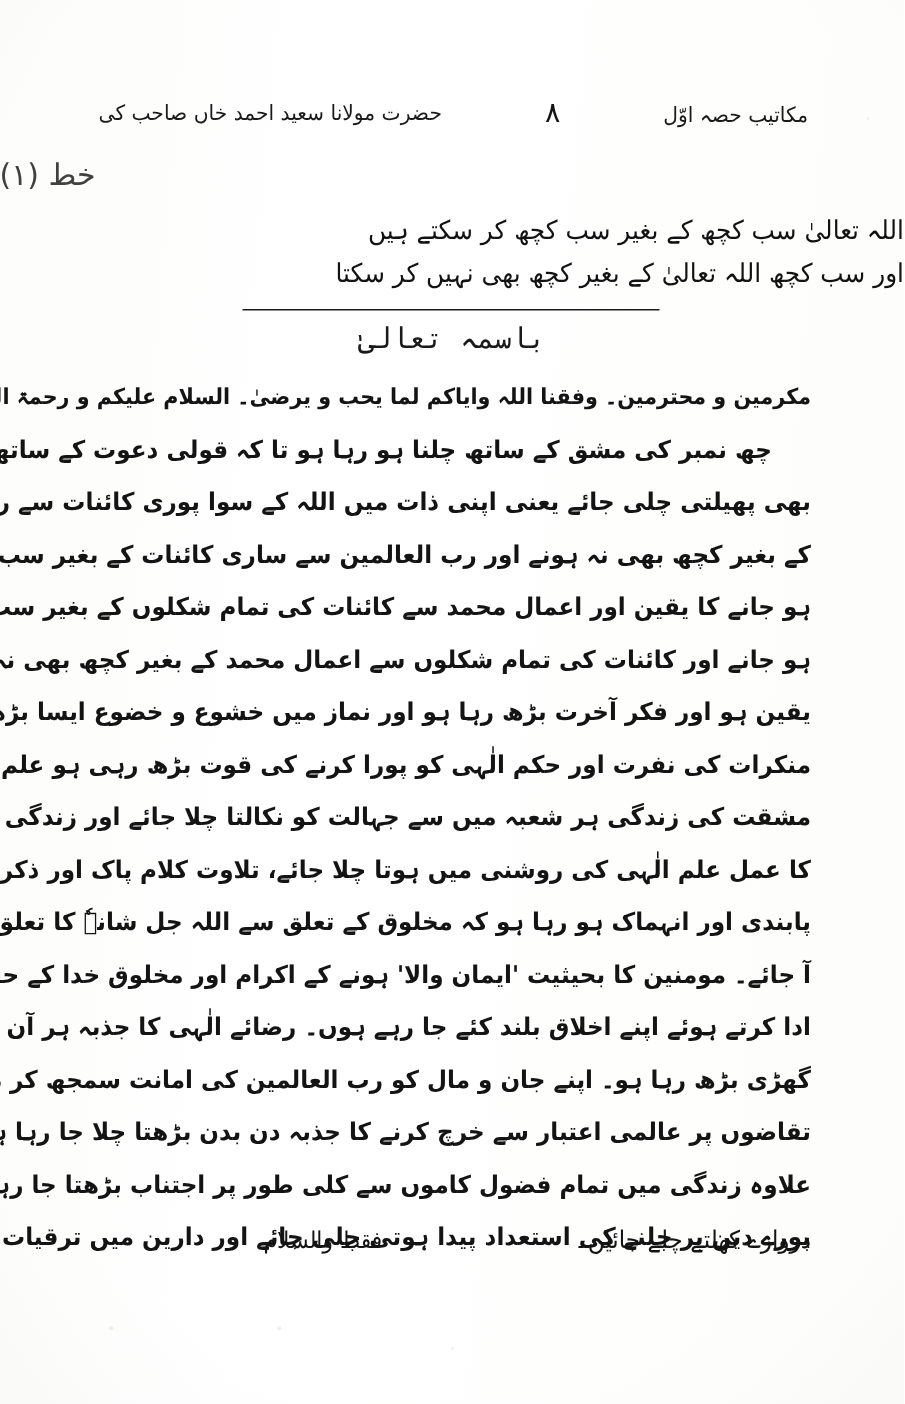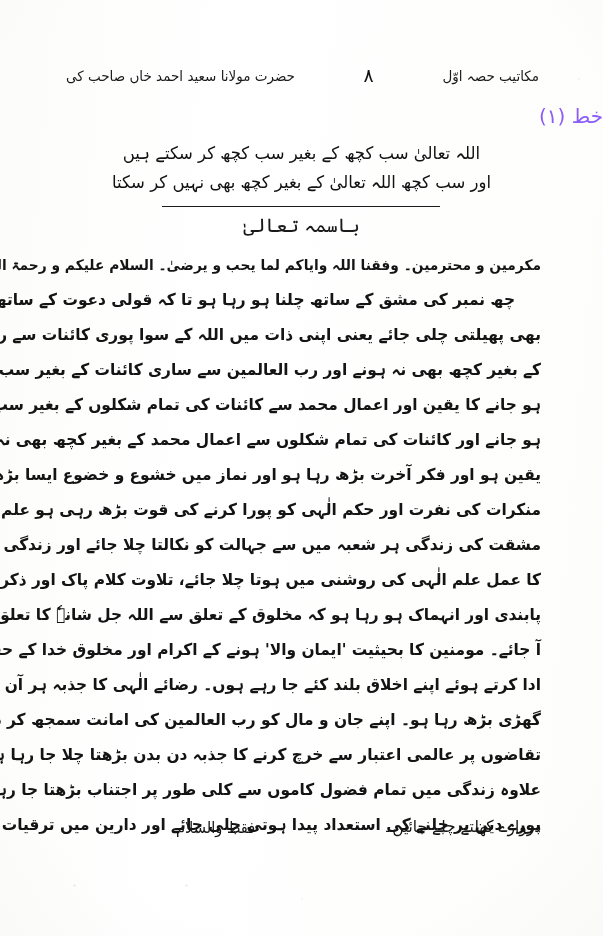--- a/index.html
+++ b/index.html
@@ -60,32 +60,31 @@
     padding: 0 10px;
     transform: translateY(-1px);
   }
 
   
   .letter-title {
     position: absolute;
     top: 104px;
     left: 0;
     right: 0;
-    text-align: right;
+    text-align: left;
     font-size: 20px;
     letter-spacing: 1px;
-    color: #8b5cf6;
+    color: #404040;
   }
 
   .subtitle-block {
     position: absolute;
     top: 140px;
     left: 0;
     right: 0;
-    text-align: center;
   }
 
   .subtitle-line {
     font-size: 16.5px;
     line-height: 1.75;
     color: #121212;
     white-space: nowrap;
     transform: scaleY(1.05);
   }
 
@@ -98,21 +97,21 @@
     border-top: 1.6px solid #1c1c1c;
   }
 
   
   .basmala {
     position: absolute;
     top: 214px;
     left: 0;
     right: 0;
     text-align: center;
-    font-family: Liberation Sans, sans-serif;
+    font-family: Liberation Mono, monospace;
     font-size: 19px;
     color: #1a1a1a;
     letter-spacing: 0.5px;
   }
 
   
   .body-text {
     position: absolute;
     top: 248px;
     right: 62px;

